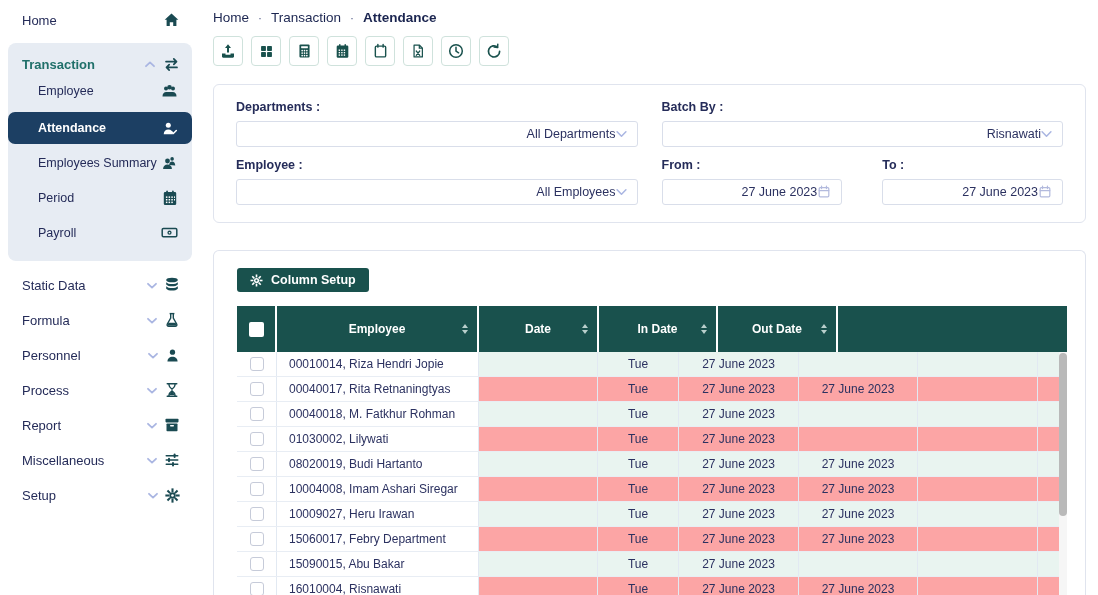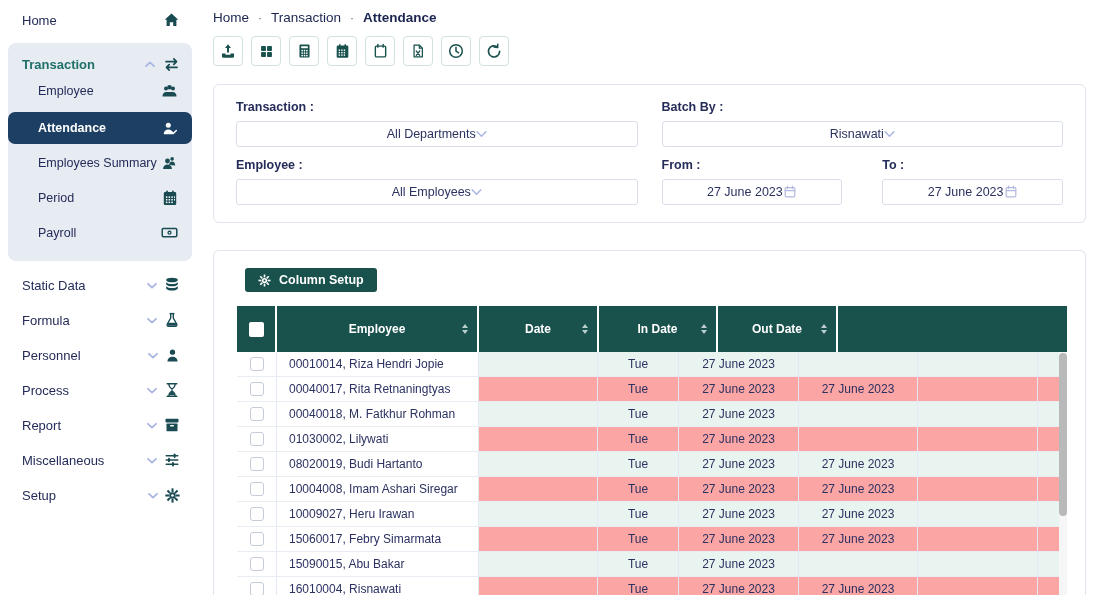--- a/index.html
+++ b/index.html
@@ -40,28 +40,28 @@
   .toolbar { margin-top:11px; display:flex; gap:8px; }
   .tool-btn { width:30px; height:30px; border:1px solid #cfe2dc; border-radius:4px;
     background:#fff; display:flex; align-items:center; justify-content:center;
     color:#19514d; cursor:pointer; }
 
   .card { border:1px solid #e0e4ee; border-radius:6px; background:#fff; }
   .filter-card { margin-top:18px; padding:15px 22px 17px;
     display:grid; grid-template-columns:1fr 1fr; column-gap:24px; row-gap:11px; }
   .field-label { font-size:12.5px; font-weight:bold; color:#252c59; margin-bottom:7px; }
   .control { height:26px; border:1px solid #d9deea; border-radius:3px; background:#fff;
-    display:flex; align-items:center; justify-content:center;
+    display:flex; align-items:center; justify-content:flex-end;
     padding:0 10px; font-size:12.5px; color:#2b3160; cursor:pointer; }
   .two-col { display:grid; grid-template-columns:1fr 1fr; column-gap:40px; }
   .cal-small { color:#b3badd; }
 
   .table-card { margin-top:27px; padding:17px 0 0 23px; height:400px;
     border-radius:6px 6px 0 0; border-bottom:none; }
-  .col-setup-btn { display:inline-flex; align-items:center; gap:8px; margin-left:8px;
+  .col-setup-btn { display:inline-flex; align-items:center; gap:8px; margin-left:0;
     height:24px; padding:0 13px; background:#19514d; border-radius:3px; border:none;
     color:#fff; font-size:12.5px; font-weight:bold; font-family:inherit; cursor:pointer; }
 
   .table-wrap { position:relative; width:830px; margin-top:14px; }
   .thead { display:flex; background:#19514d; height:46px; }
   .th { position:relative; display:flex; align-items:center; justify-content:center;
     color:#fff; font-size:12px; font-weight:bold; border-right:2px solid #fff; }
   .th:last-child { border-right:none; }
   .sort { position:absolute; right:9px; top:50%; transform:translateY(-50%);
     display:flex; flex-direction:column; gap:2px; align-items:center; cursor:pointer; }
@@ -436,21 +436,21 @@
             <svg width="16" height="16" viewBox="0 0 16 16" fill="none" stroke="currentColor" stroke-width="1.7" stroke-linecap="round">
               <path d="M13.6 8.4a5.6 5.6 0 1 1-2-4.3"></path>
               <path d="M11.8 1.2l-.3 3.4-3.4-.5" stroke-width="1.5" stroke-linejoin="round"></path>
             </svg>
           </span>
       </button>
     </div>
 
     <section class="card filter-card">
       <div>
-        <div class="field-label">Transaction :</div>
+        <div class="field-label">Departments :</div>
         <div class="control">
           <span>All Departments</span>
           <span class="icon chev">
               <svg width="11" height="8" viewBox="0 0 10 7" fill="none" stroke="currentColor" stroke-width="1.4" stroke-linecap="round" stroke-linejoin="round">
                 <path d="M1 1.5 5 5.5l4-4"></path>
               </svg>
             </span>
         </div>
       </div>
 
@@ -653,21 +653,21 @@
             <div class="td c-date">27 June 2023</div>
             <div class="td c-in">27 June 2023</div>
             <div class="td c-out"></div>
             <div class="td c-extra"></div>
           </div>
 
           <div class="tr">
             <div class="td fixed c-check">
                 <span class="row-check"></span>
               </div>
-            <div class="td fixed emp c-emp">15060017, Febry Simarmata</div>
+            <div class="td fixed emp c-emp">15060017, Febry Department</div>
             <div class="td c-rem"></div>
             <div class="td c-day">Tue</div>
             <div class="td c-date">27 June 2023</div>
             <div class="td c-in">27 June 2023</div>
             <div class="td c-out"></div>
             <div class="td c-extra"></div>
           </div>
 
           <div class="tr odd">
             <div class="td fixed c-check">

